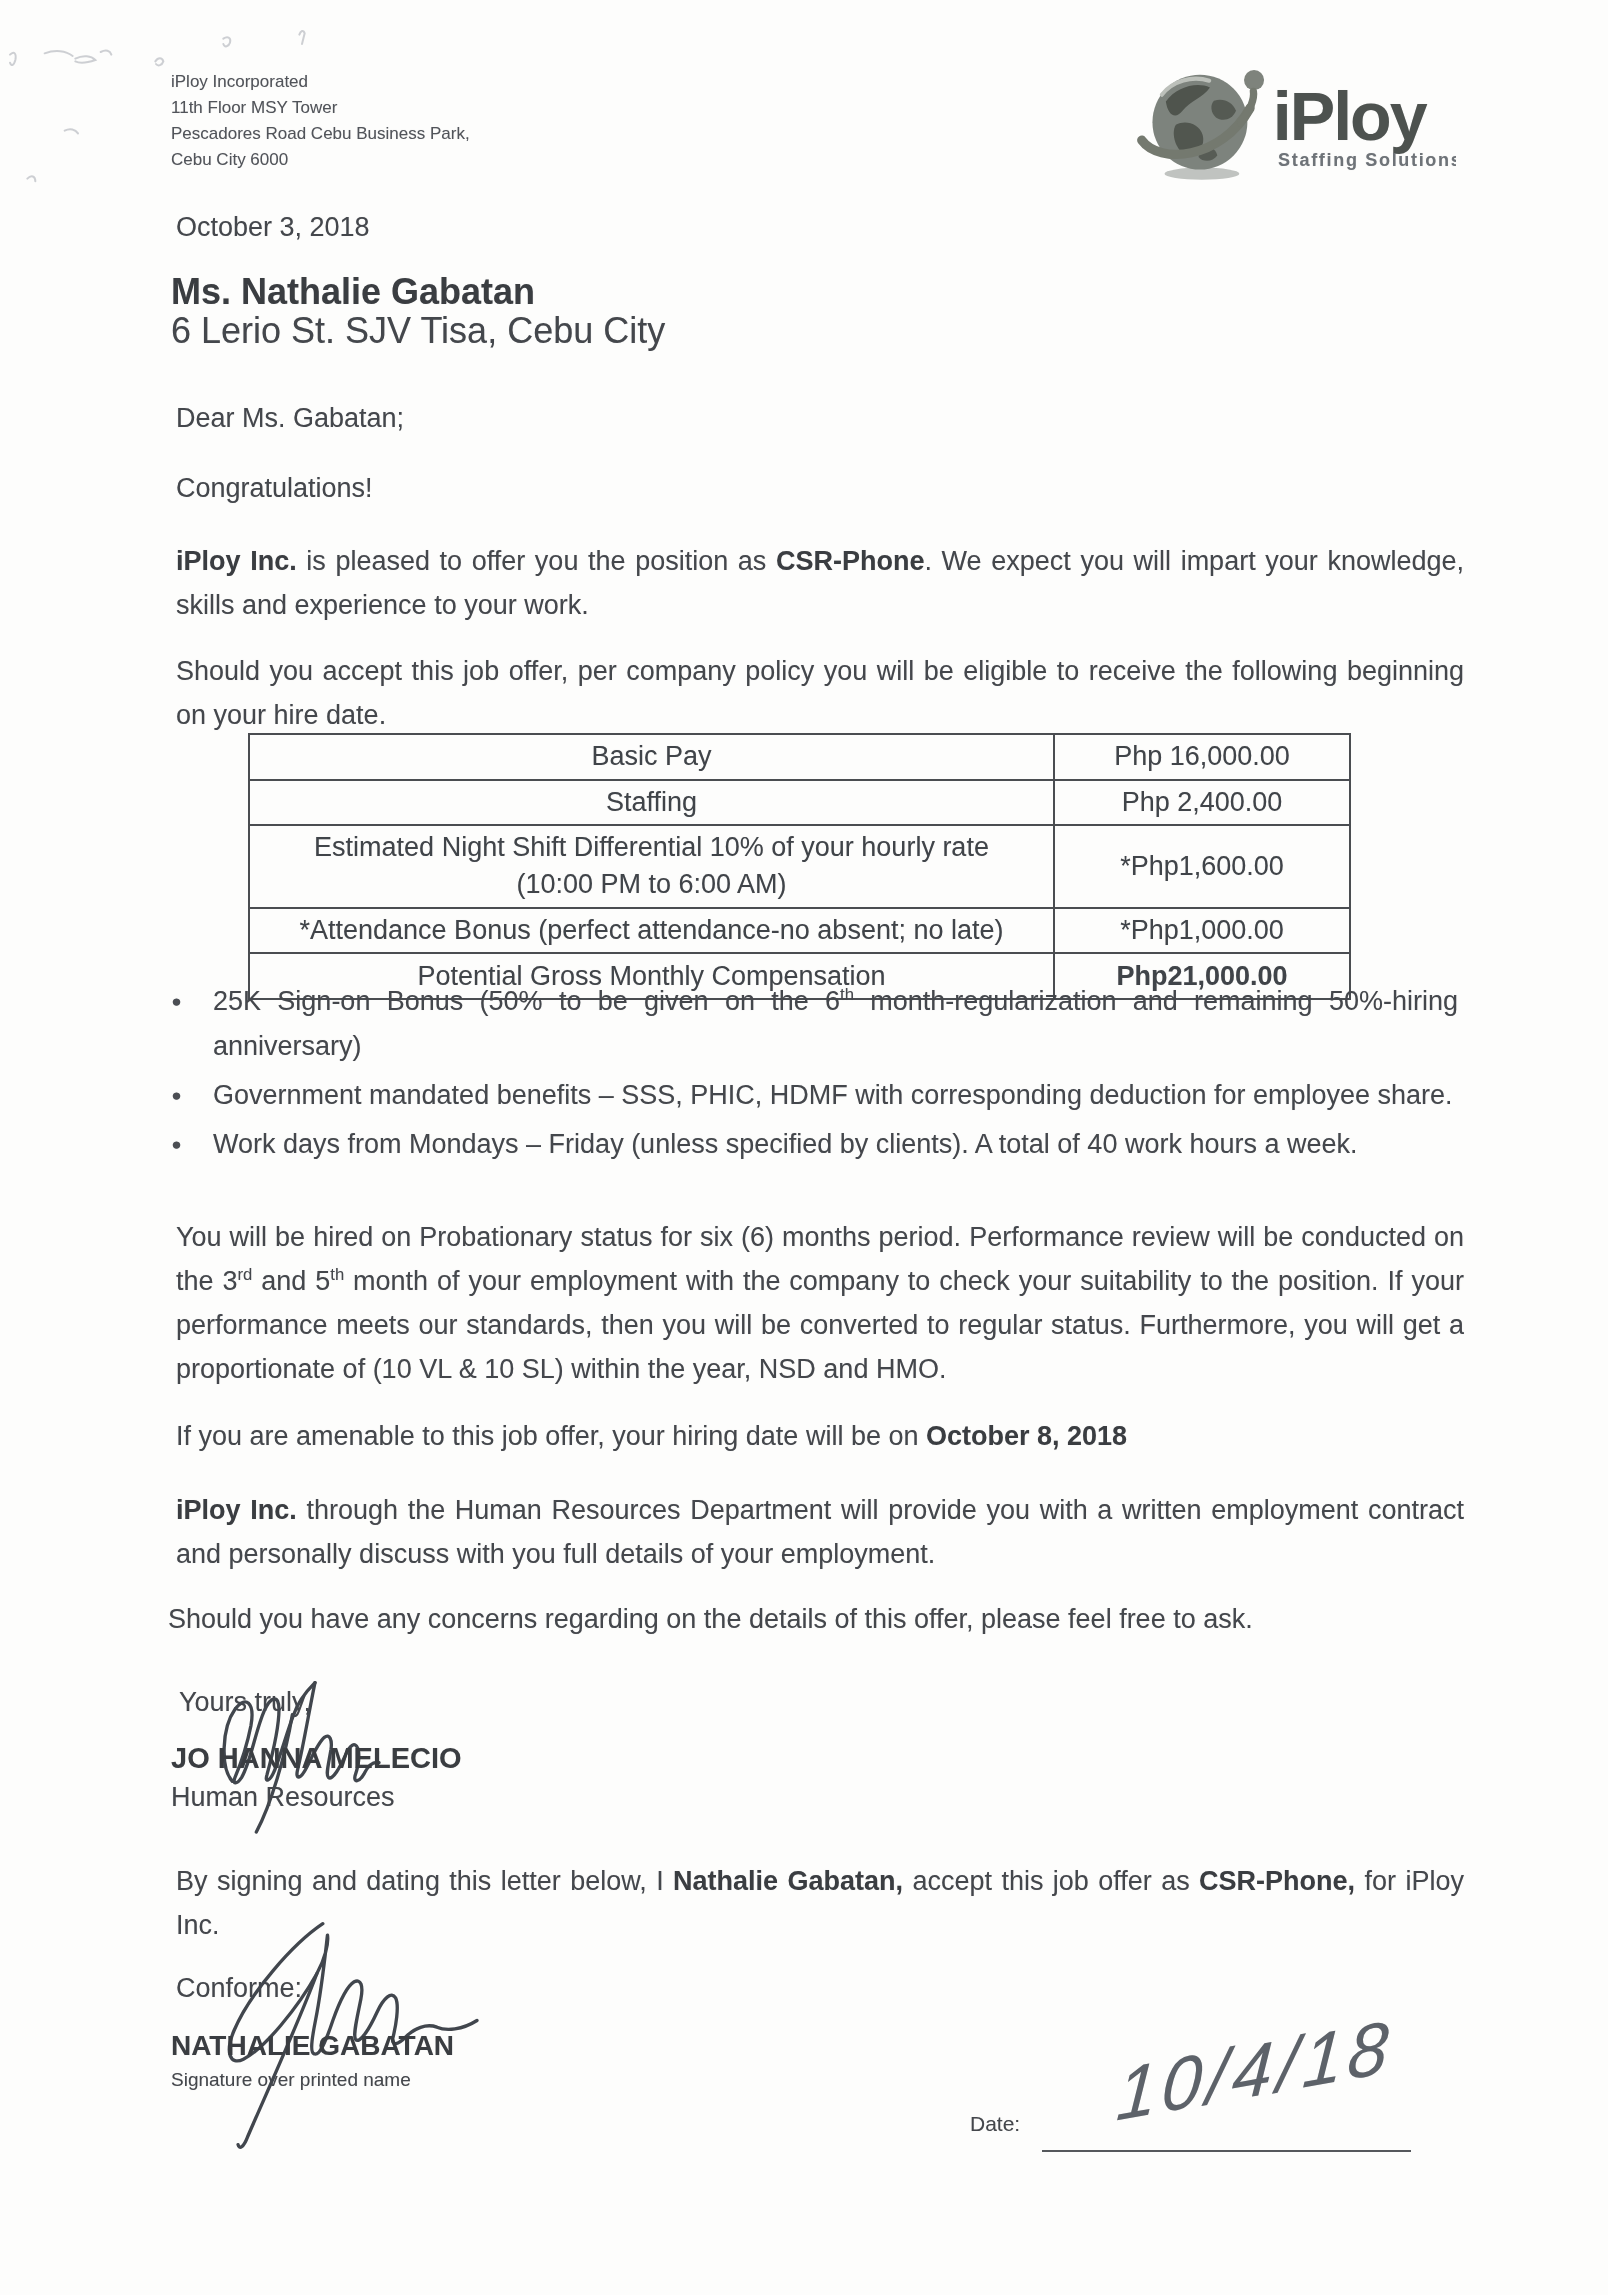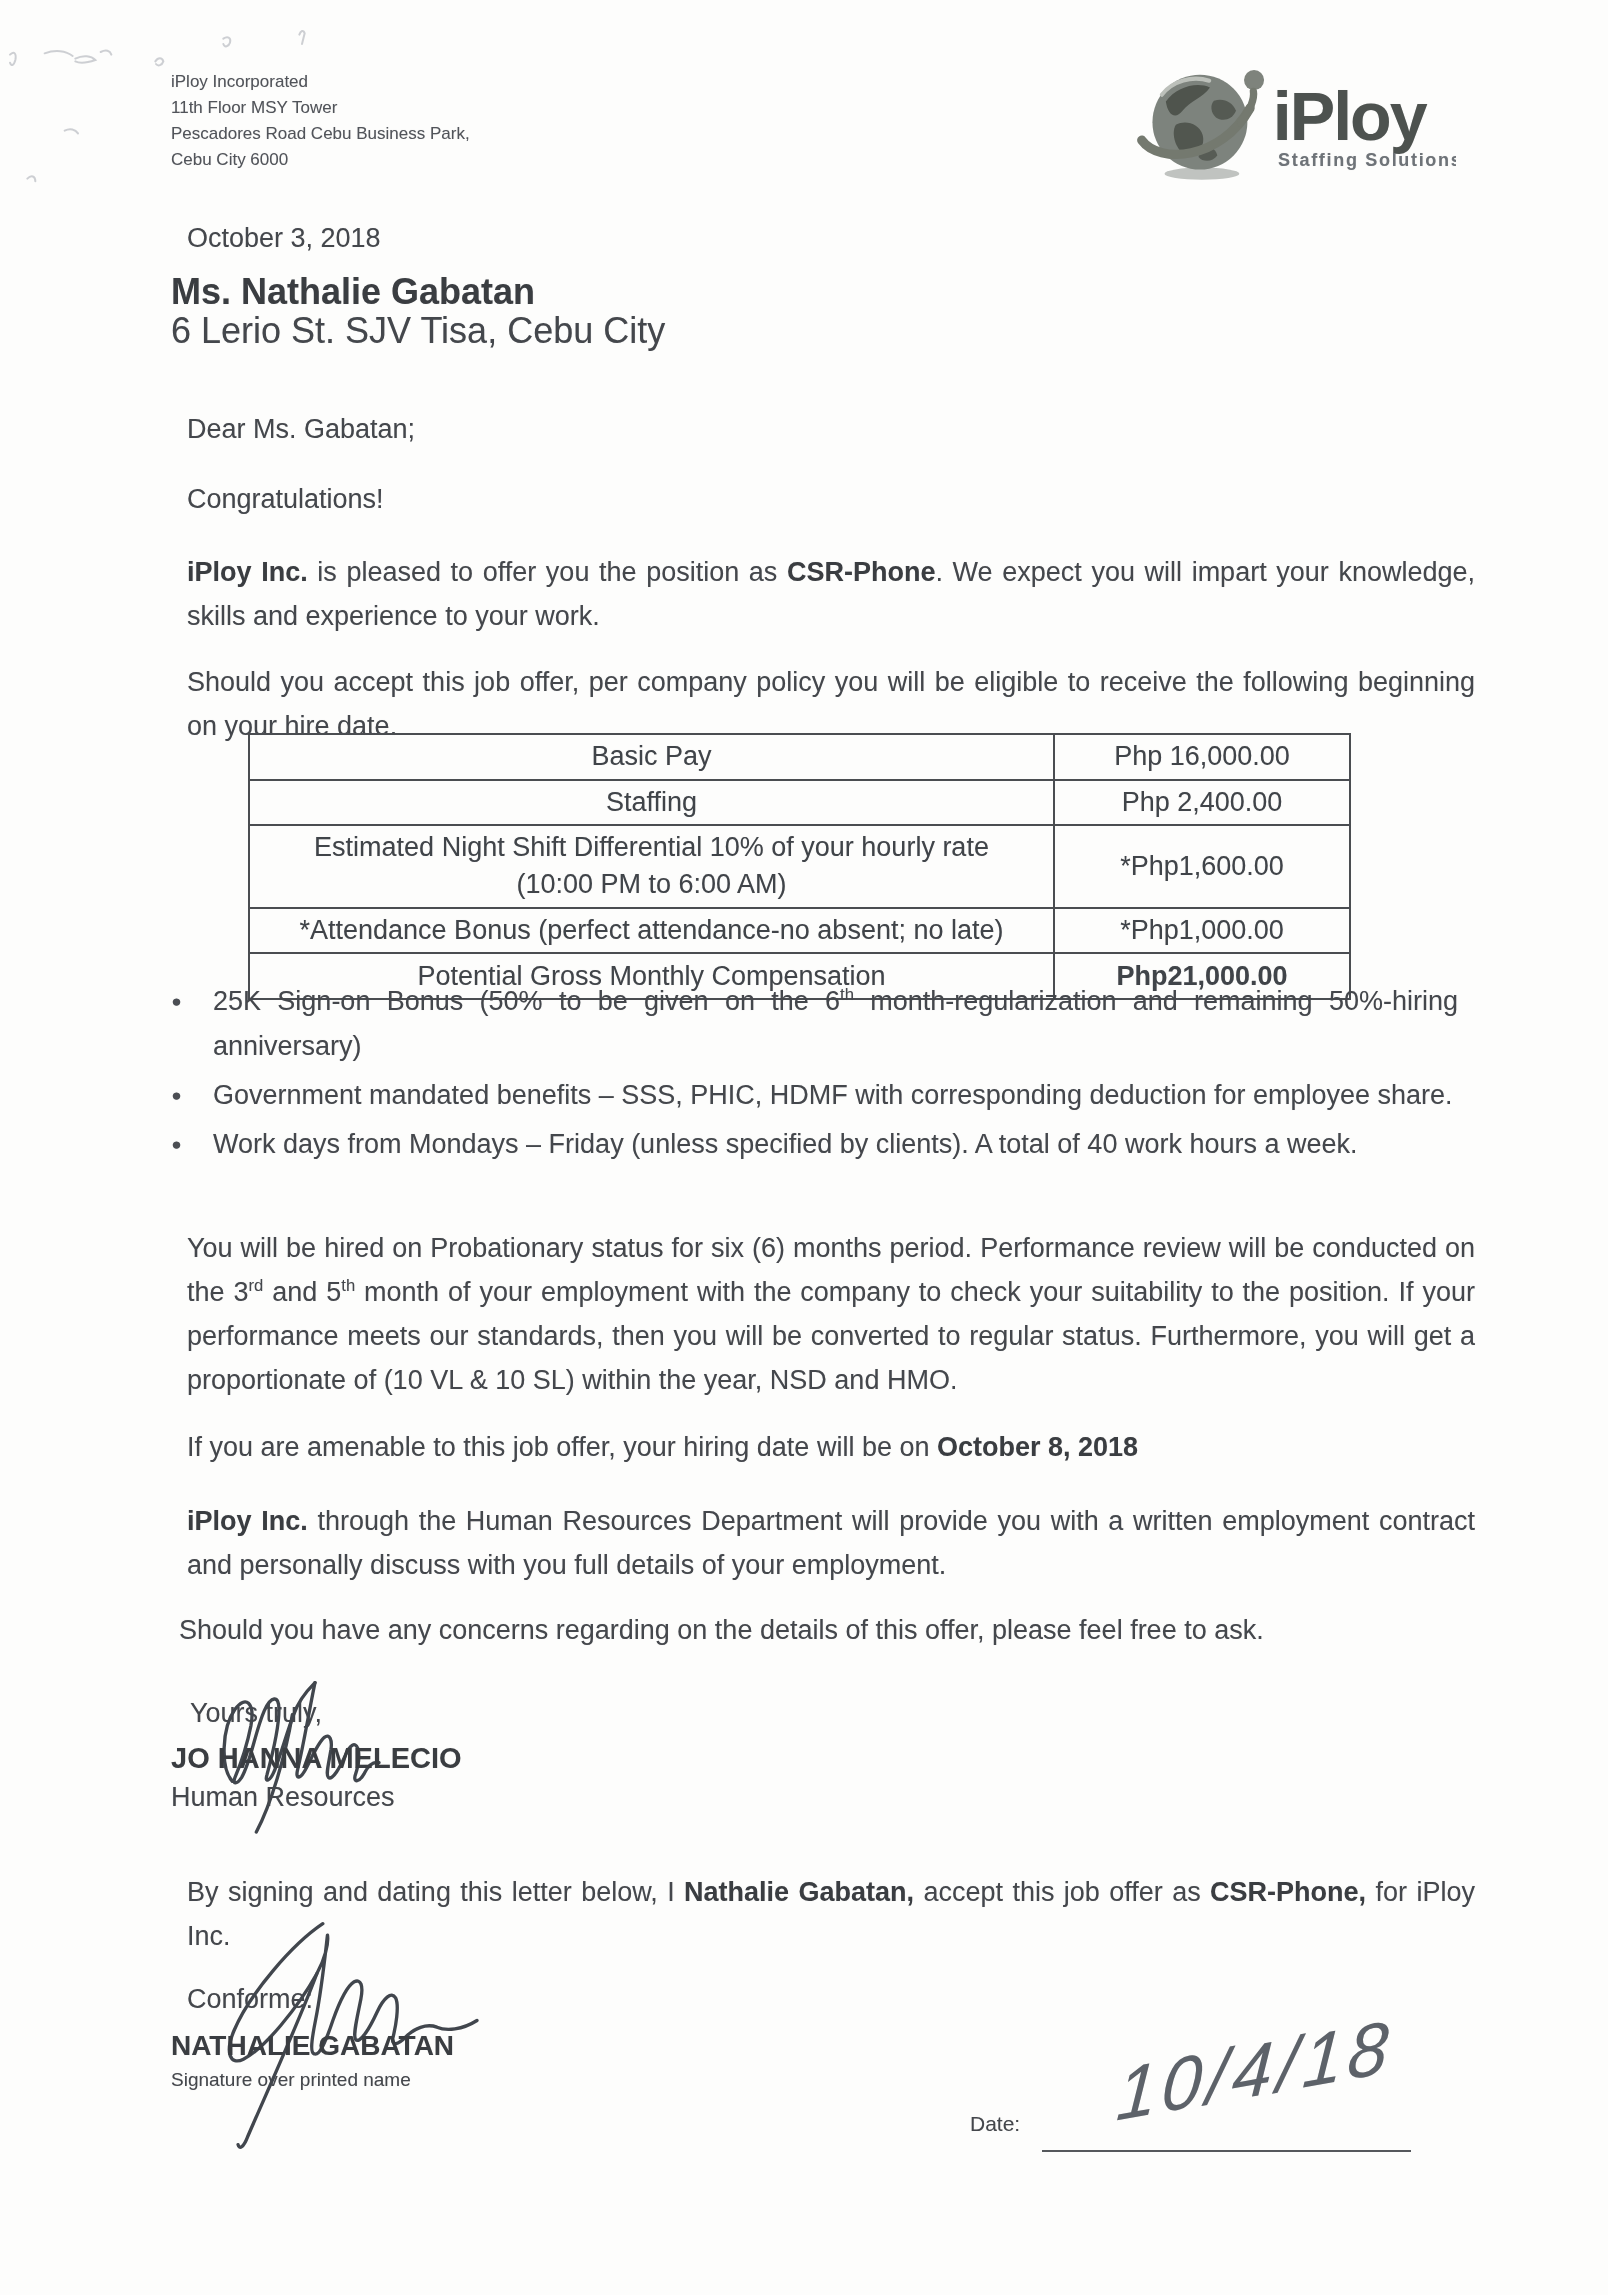--- a/index.html
+++ b/index.html
@@ -7,21 +7,21 @@
     position:relative;
     width:1609px; height:2295px;
     background:#fdfdfc;
     overflow:hidden;
     font-family:"Liberation Sans", sans-serif;
     color:#44474c;
     text-shadow:0 0 0.7px rgba(70,72,76,.25);
   }
   .abs { position:absolute; }
   .small { font-size:17px; line-height:26px; color:#51545a; }
-  .body-text { font-size:27px; line-height:44px; margin:16px; }
+  .body-text { font-size:27px; line-height:44px; margin:5px; }
   .just { text-align:justify; }
   .b { font-weight:bold; color:#3a3d41; }
   sup { font-size:16.7px; line-height:0; vertical-align:super; }
 
   table.comp {
     border-collapse:collapse;
     table-layout:fixed;
   }
   table.comp td {
     border:2px solid #4a4d51;

